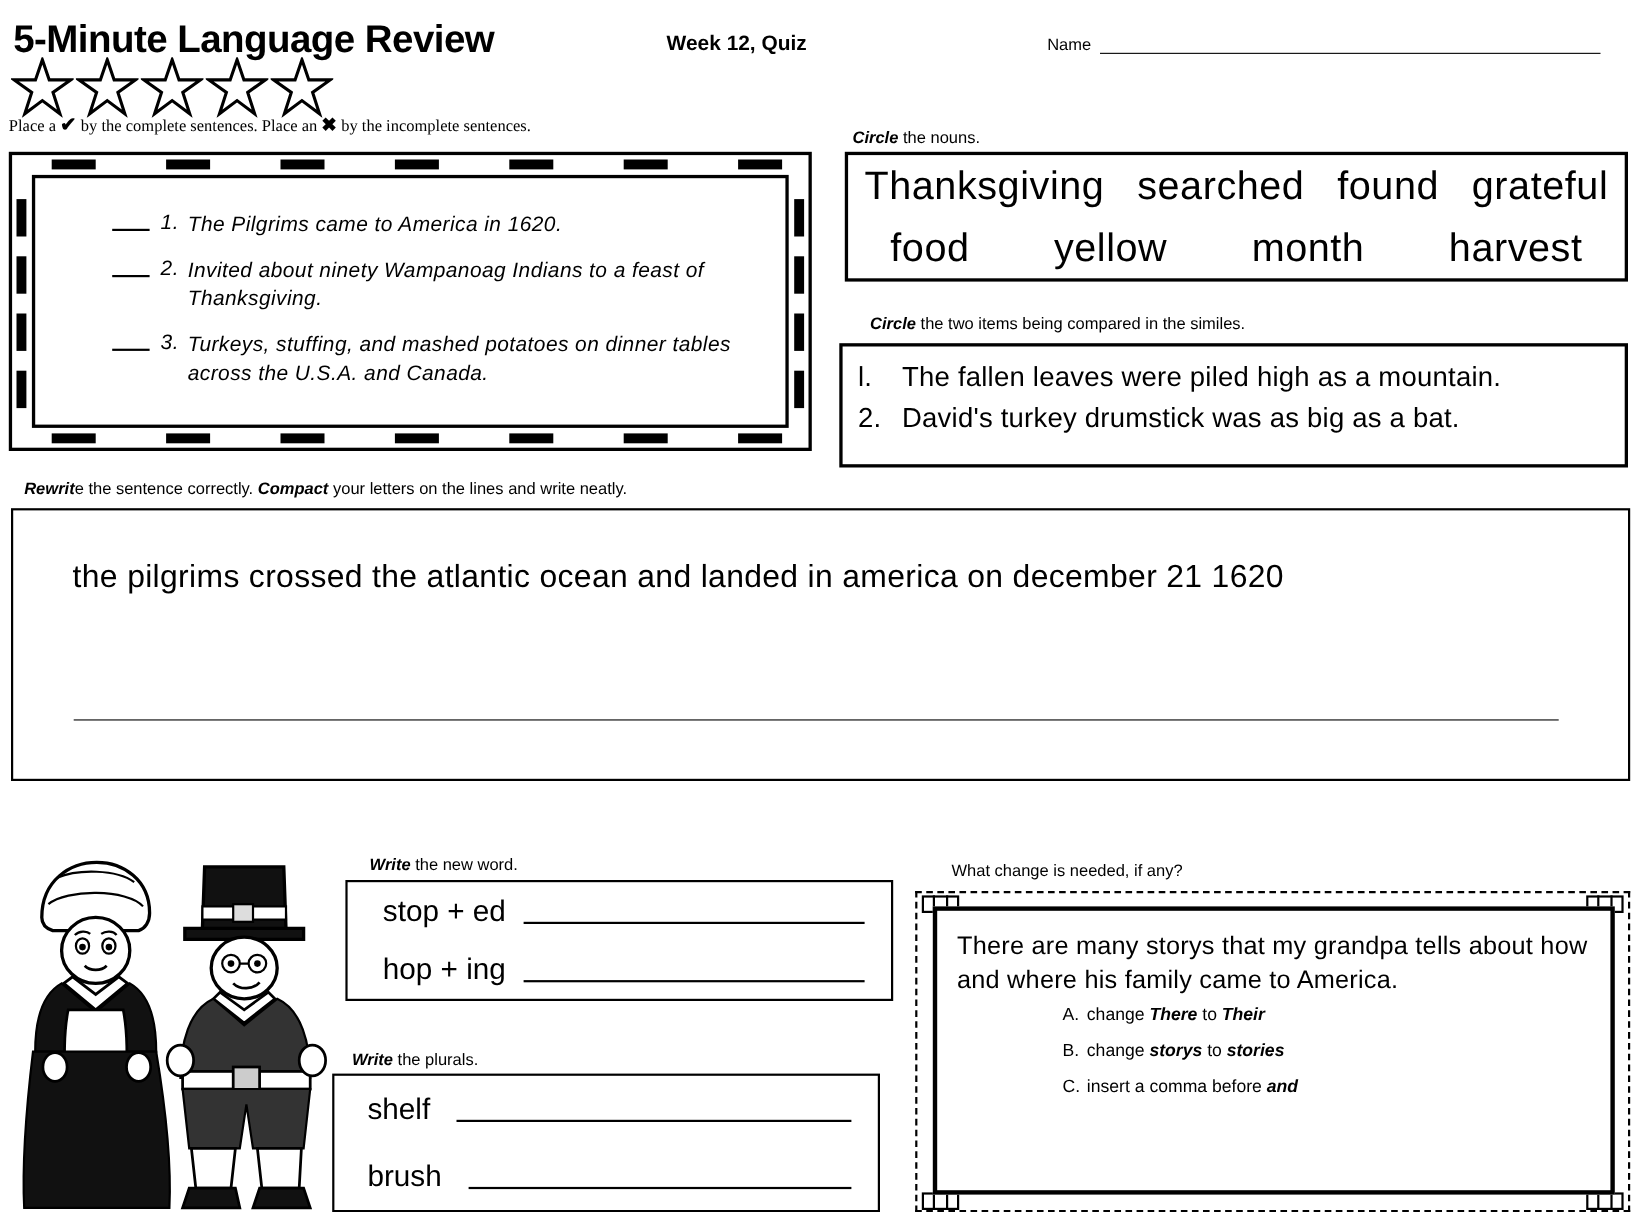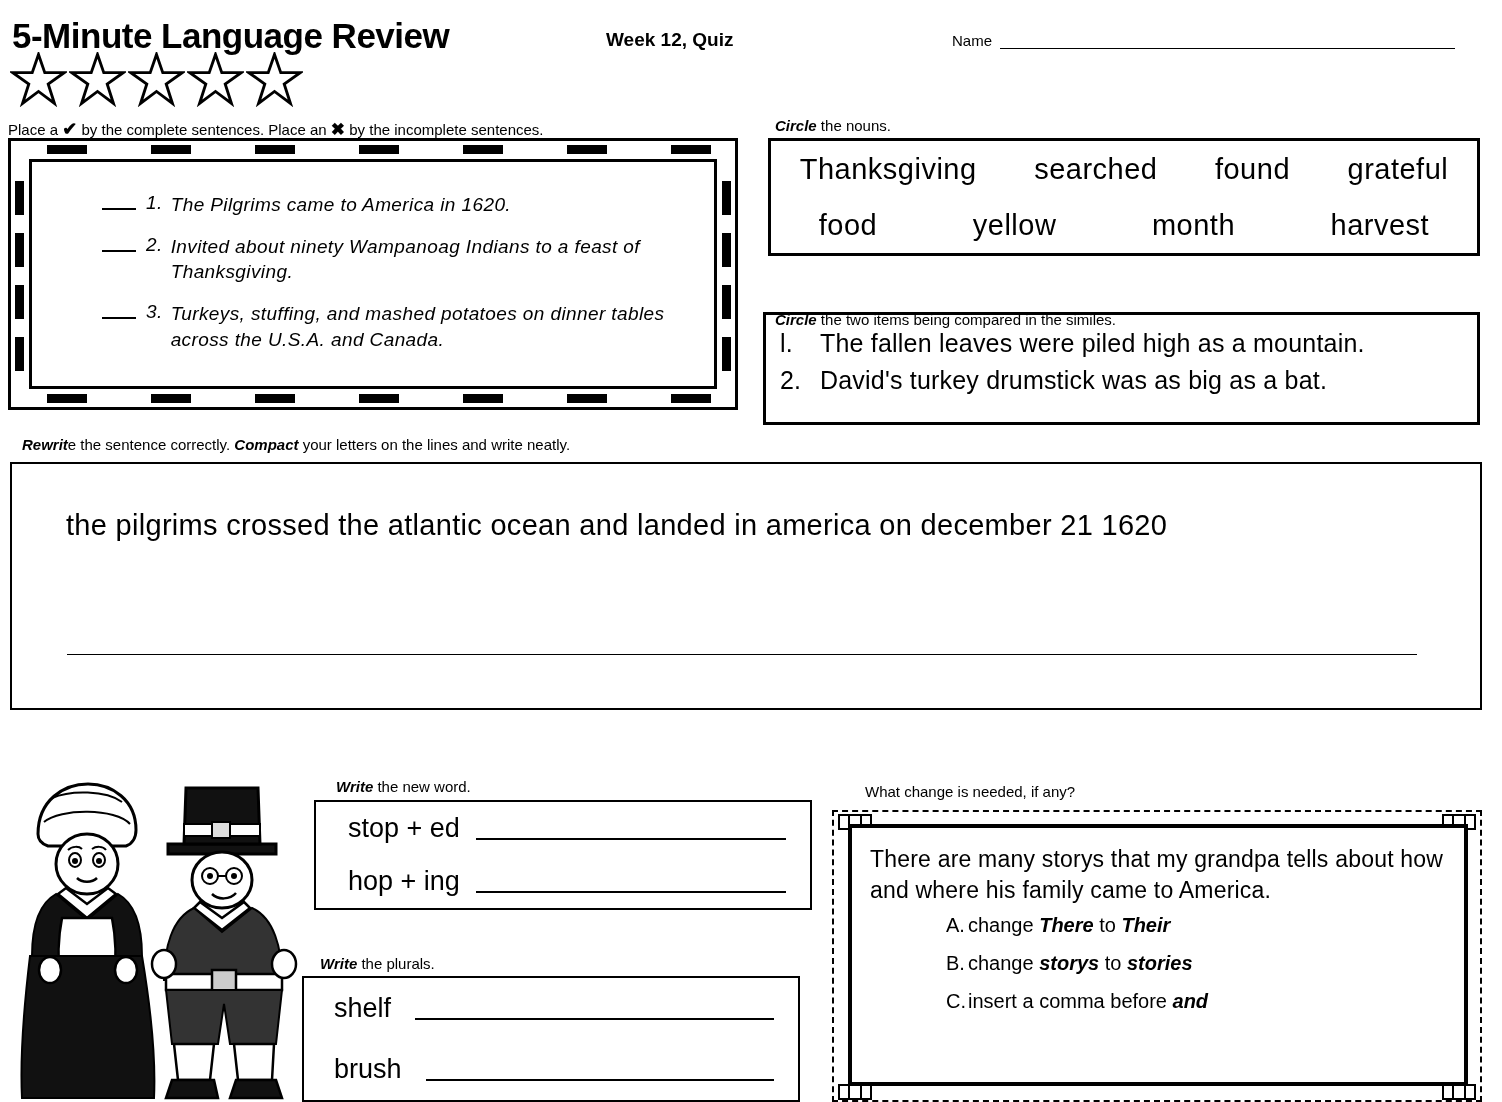--- a/index.html
+++ b/index.html
@@ -64,23 +64,23 @@
     height: 55px;
   }
 
   
   .instr {
     position: absolute;
     font-size: 15px;
     white-space: nowrap;
   }
 
-  #instr-left { left: 8px; top: 118px; }
+  #instr-left { left: 8px; top: 102px; font-family: Liberation Serif, serif; }
   #instr-nouns { left: 775px; top: 117px; }
-  #instr-similes { left: 775px; top: 286px; margin-top: 25px; }
+  #instr-similes { left: 791px; top: 286px; }
   #instr-rewrite { left: 22px; top: 436px; }
   #instr-newword { left: 336px; top: 778px; }
   #instr-plurals { left: 320px; top: 955px; }
   #instr-change { left: 865px; top: 783px; }
 
   .em-bold-italic { font-weight: bold; font-style: italic; }
 
   .check-glyph { font-size: 18px; font-weight: bold; }
   .x-glyph { font-size: 17px; font-weight: bold; }
 
@@ -149,21 +149,21 @@
     width: 712px;
     height: 118px;
     border: 3px solid #000;
     box-sizing: border-box;
   }
   .noun-row {
     display: flex;
     justify-content: space-around;
     align-items: center;
     height: 50%;
-    font-size: 29px;
+    font-size: 36px;
     letter-spacing: 0.5px;
   }
 
   
   .similebox {
     position: absolute;
     left: 763px;
     top: 312px;
     width: 717px;
     height: 113px;
@@ -267,22 +267,22 @@
     box-sizing: border-box;
     padding: 16px 18px;
   }
   .qtext {
     font-size: 23px;
     line-height: 1.35;
     letter-spacing: 0.2px;
   }
   .choices {
     margin-top: 8px;
-    margin-left: 76px;
-    font-size: 20px;
+    margin-left: 96px;
+    font-size: 16px;
   }
   .choice {
     margin-bottom: 15px;
   }
   .choice .ltr { display: inline-block; width: 22px; }
   .choice i { font-weight: bold; font-style: italic; }
 
   .tape {
     position: absolute;
     width: 34px;

